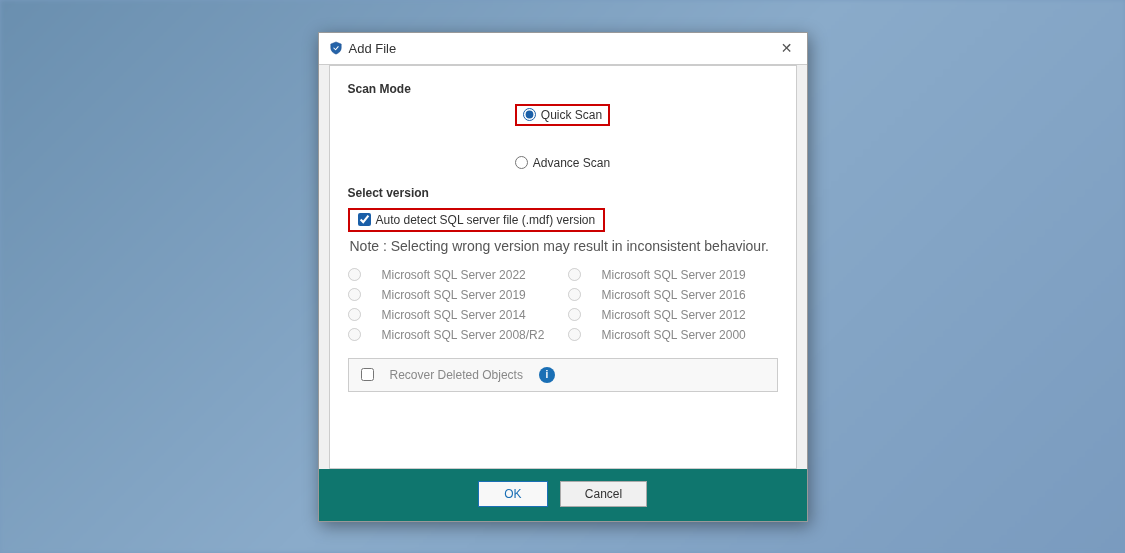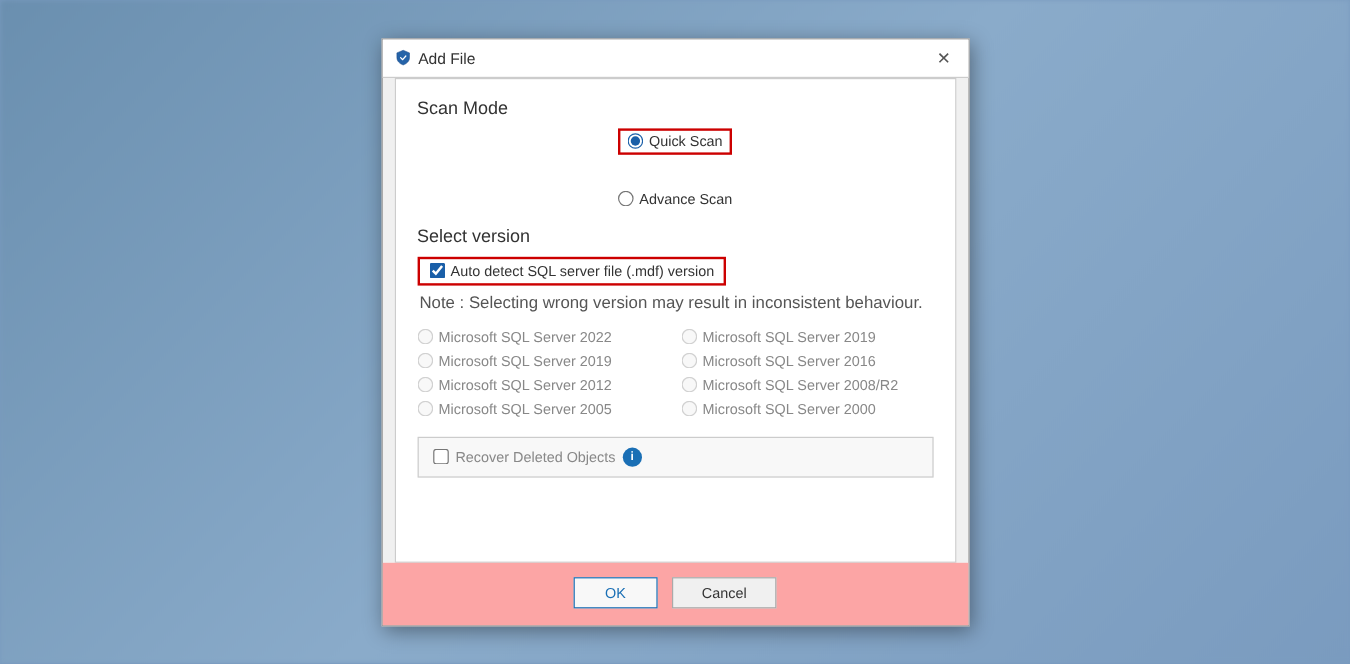--- a/index.html
+++ b/index.html
@@ -117,24 +117,24 @@
     
     .tab-content {
       padding: 16px 18px;
       background: #ffffff;
       border: 1px solid #ccc;
       margin: 0 10px;
       flex: 1;
     }
 
     .section-label {
-      font-size: 15px;
+      font-size: 12px;
       color: #333;
       margin-bottom: 8px;
-      font-weight: normal;
+      font-weight: bold;
     }
 
     
     .scan-mode-row {
       display: flex;
       align-items: center;
       gap: 30px;
       margin-bottom: 16px;
       flex-direction: column;
     }
@@ -202,38 +202,38 @@
     .version-grid {
       display: grid;
       grid-template-columns: 1fr 1fr;
       gap: 6px 10px;
       margin-bottom: 16px;
     }
 
     .version-option {
       display: flex;
       align-items: center;
-      gap: 5px;
+      gap: 21px;
       font-size: 12px;
       color: #888;
       cursor: pointer;
     }
 
     .version-option input[type="radio"] {
       margin: 0;
       cursor: pointer;
     }
 
     
     .recover-section {
       border: 1px solid #ccc;
       padding: 8px 12px;
       display: flex;
       align-items: center;
-      gap: 6px;
+      gap: 16px;
       background: #f8f8f8;
       margin-top: 8px;
     }
 
     .recover-section input[type="checkbox"] {
       margin: 0;
     }
 
     .recover-label {
       font-size: 12px;
@@ -255,21 +255,21 @@
       flex-shrink: 0;
     }
 
     
     .dialog-footer {
       padding: 12px 18px 14px 18px;
       display: flex;
       align-items: center;
       justify-content: center;
       gap: 12px;
-      background: #fca5a5;
+      background: #0f766e;
     }
 
     .btn {
       padding: 5px 24px;
       font-size: 12px;
       cursor: pointer;
       border: 1px solid #aaa;
       background: #f0f0f0;
       color: #333;
       min-width: 70px;
@@ -355,29 +355,29 @@
             <label class="version-option">
               <input type="radio" name="sql-version" disabled="" style="">
               <span>Microsoft SQL Server 2019</span>
             </label>
             <label class="version-option">
               <input type="radio" name="sql-version" disabled="" style="">
               <span>Microsoft SQL Server 2016</span>
             </label>
             <label class="version-option">
               <input type="radio" name="sql-version" disabled="" style="">
+              <span>Microsoft SQL Server 2014</span>
+            </label>
+            <label class="version-option">
+              <input type="radio" name="sql-version" disabled="" style="">
               <span>Microsoft SQL Server 2012</span>
             </label>
             <label class="version-option">
               <input type="radio" name="sql-version" disabled="" style="">
               <span>Microsoft SQL Server 2008/R2</span>
-            </label>
-            <label class="version-option">
-              <input type="radio" name="sql-version" disabled="" style="">
-              <span>Microsoft SQL Server 2005</span>
             </label>
             <label class="version-option">
               <input type="radio" name="sql-version" disabled="" style="">
               <span>Microsoft SQL Server 2000</span>
             </label>
           </div>
 
           
           <div class="recover-section">
             <input type="checkbox" style="">

